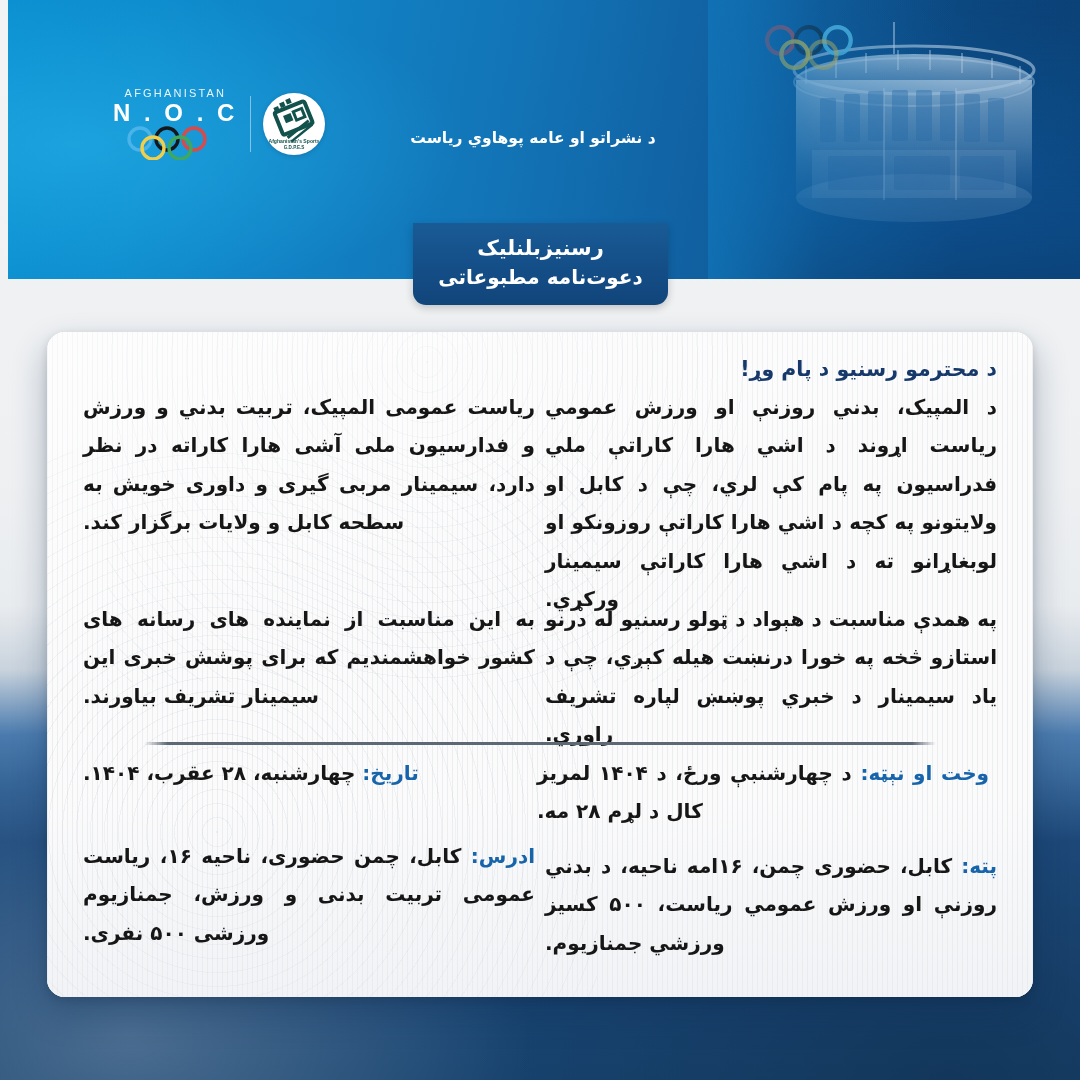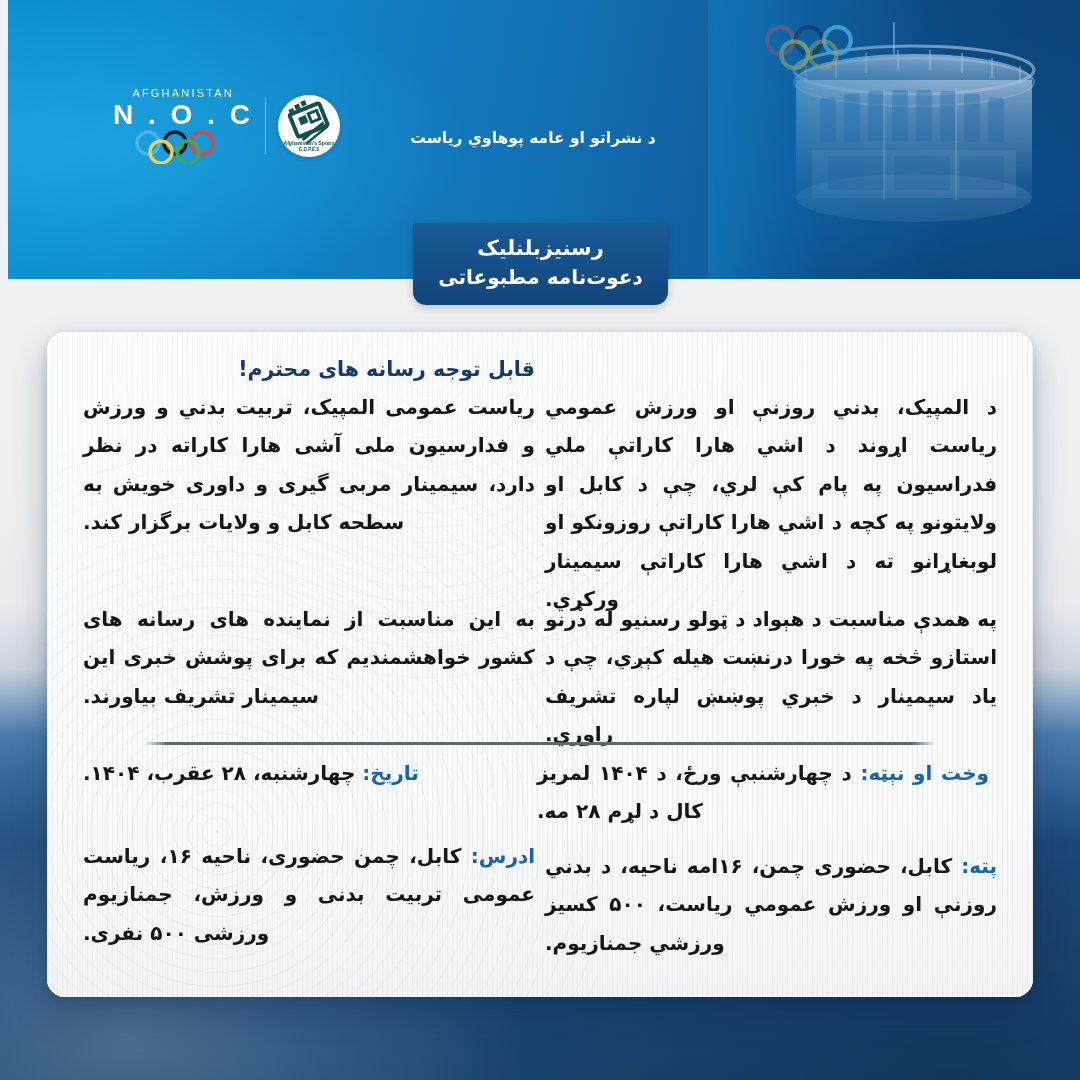--- a/index.html
+++ b/index.html
@@ -90,21 +90,21 @@
     color: #eaf4fb;
     font-size: 11px;
     letter-spacing: 2.2px;
     font-weight: 400;
     line-height: 1;
     margin-bottom: 2px;
     font-family: "Liberation Sans", sans-serif;
   }
   .noc-abbr {
     color: #ffffff;
-    font-size: 28px;
+    font-size: 24px;
     letter-spacing: 3.5px;
     font-weight: 700;
     line-height: 1;
     margin-bottom: 1px;
     font-family: "Liberation Sans", sans-serif;
   }
   .rings-small svg { display:block; }
   .logo-divider {
     width: 1px;
     height: 56px;
@@ -435,36 +435,36 @@
 
   <div class="card-shadow"></div>
   <div class="card">
     <div class="card-stripes"></div>
     <div class="card-rings"></div>
     <div class="card-rings2"></div>
     <div class="card-wash"></div>
 
     <div class="card-inner">
 
+      <div class="blk blk-ps-head">
+        <h2 class="sec-title">د محترمو رسنیو د پام وړ!</h2>
+      </div>
       <div class="blk blk-ps-p1">
         <p class="body-p">د المپیک، بدني روزنې او ورزش عمومي ریاست اړوند د اشي هارا کاراتې ملي فدراسیون په پام کې لري، چې د کابل او ولایتونو په کچه د اشي هارا کاراتې روزونکو او لوبغاړانو ته د اشي هارا کاراتې سیمینار ورکړي.</p>
       </div>
       <div class="blk blk-ps-p2">
         <p class="body-p">په همدې مناسبت د هېواد د ټولو رسنیو له درنو استازو څخه په خورا درنښت هیله کېږي، چې د یاد سیمینار د خبري پوښښ لپاره تشریف راوړي.</p>
       </div>
       <div class="blk blk-ps-date">
         <p class="meta"><span class="lbl">وخت او نېټه:</span><span> د چهارشنبې ورځ، د ۱۴۰۴ لمریز کال د لړم ۲۸ مه.</span></p>
       </div>
       <div class="blk blk-ps-addr">
         <p class="meta"><span class="lbl">پته:</span><span> کابل، حضوری چمن، ۱۶امه ناحیه، د بدني روزنې او ورزش عمومي ریاست، ۵۰۰ کسیز ورزشي جمنازیوم.</span></p>
       </div>
 
-      <div class="blk blk-fa-head">
-        <h2 class="sec-title">قابل توجه رسانه های محترم!</h2>
-      </div>
       <div class="blk blk-fa-p1">
         <p class="body-p">ریاست عمومی المپیک، تربیت بدني و ورزش و فدارسیون ملی آشی هارا کاراته در نظر دارد، سیمینار مربی گیری و داوری خویش به سطحه کابل و ولایات برگزار کند.</p>
       </div>
       <div class="blk blk-fa-p2">
         <p class="body-p">به این مناسبت از نماینده های رسانه های کشور خواهشمندیم که برای پوشش خبری این سیمینار تشریف بیاورند.</p>
       </div>
       <div class="blk blk-fa-date">
         <p class="meta"><span class="lbl">تاریخ:</span><span> چهارشنبه، ۲۸ عقرب، ۱۴۰۴.</span></p>
       </div>
       <div class="blk blk-fa-addr">

